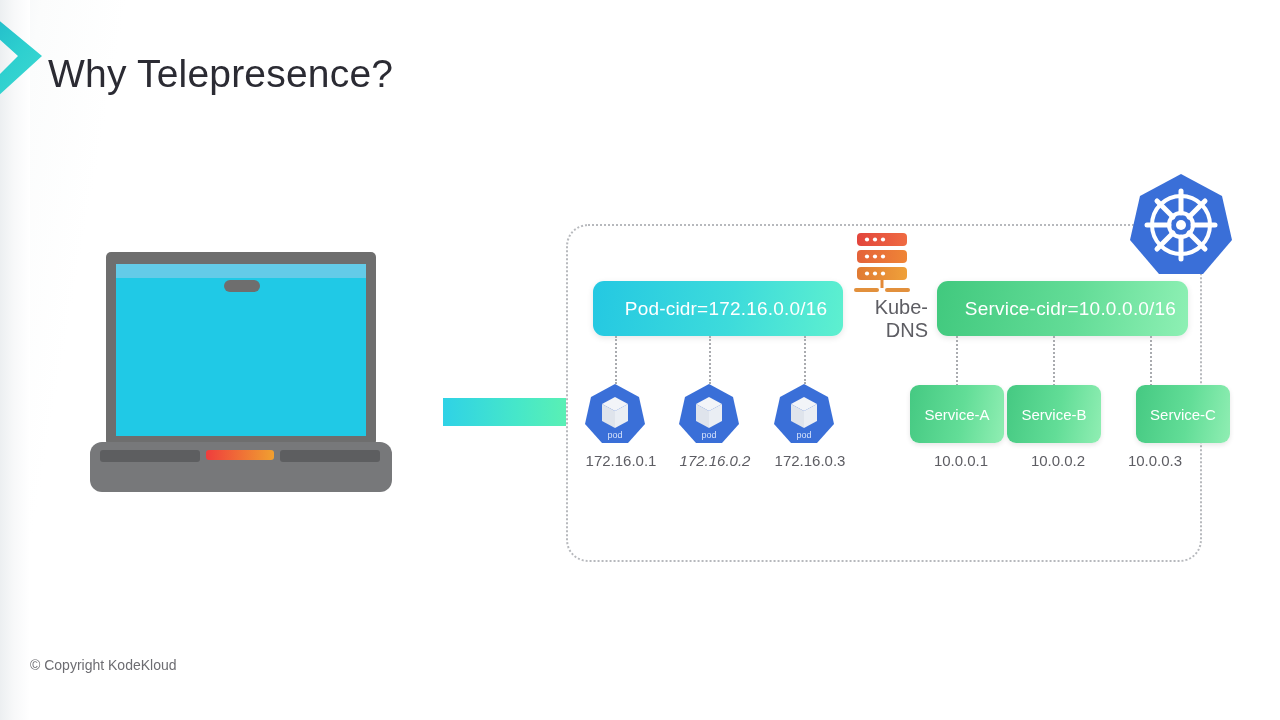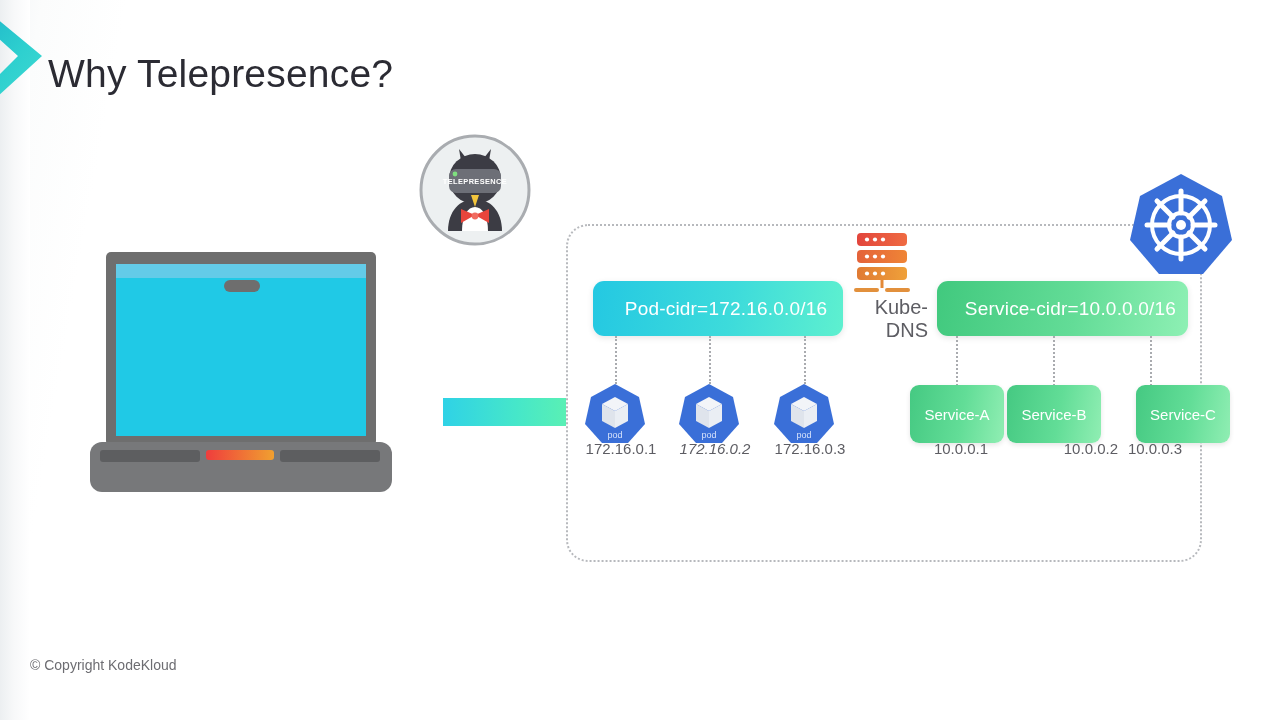--- a/index.html
+++ b/index.html
@@ -164,21 +164,21 @@
 
   
   .pod {
     position: absolute;
     width: 62px;
     height: 62px;
     top: 383px;
   }
   .pod-ip, .svc-ip {
     position: absolute;
-    top: 440px;
+    top: 452px;
     width: 120px;
     text-align: center;
     font-size: 15px;
     color: #5d5d63;
   }
 
   
   .service {
     position: absolute;
     top: 385px;
@@ -209,45 +209,20 @@
           <stop offset="55%" stop-color="#2ed0cf"></stop>
           <stop offset="100%" stop-color="#3fd9d2"></stop>
         </linearGradient>
       </defs>
       <path d="M6,10 L48,48 L6,90 L26,90 L72,48 L26,10 Z" fill="url(#chevGrad)"></path>
     </svg>
   </div>
 
   <div class="slide-title">Why Telepresence?</div>
 
-  <div class="tp-logo">
-    <svg width="114" height="114" viewBox="0 0 114 114">
-      <circle cx="57" cy="57" r="54" fill="#edf0f1" stroke="#a9acb0" stroke-width="3"></circle>
-      <g>
-
-        <path d="M44 34 L41 16 L52 30 Z" fill="#3c3c44"></path>
-        <path d="M70 34 L73 16 L62 30 Z" fill="#3c3c44"></path>
-
-        <ellipse cx="57" cy="46" rx="26" ry="25" fill="#3c3c44"></ellipse>
-
-        <path d="M30 98 C30 78 42 66 57 66 C72 66 84 78 84 98 Z" fill="#3c3c44"></path>
-        <path d="M44 98 C44 82 50 74 57 74 C64 74 70 82 70 98 Z" fill="#ffffff"></path>
-
-        <rect x="31" y="36" width="52" height="24" rx="7" fill="#6d6f77"></rect>
-        <circle cx="37" cy="41" r="2.4" fill="#7fe07f"></circle>
-
-        <path d="M53 62 L61 62 L57 74 Z" fill="#f3c53c"></path>
-
-        <path d="M57 82 L43 76 L43 90 Z" fill="#e8453c"></path>
-        <path d="M57 82 L71 76 L71 90 Z" fill="#e8453c"></path>
-        <circle cx="57" cy="83" r="3.4" fill="#f06b60"></circle>
-      </g>
-      <text x="57" y="51" text-anchor="middle" font-family="'Liberation Sans', sans-serif" font-size="7.4" font-weight="bold" letter-spacing="0.4" fill="#ffffff">TELEPRESENCE</text>
-    </svg>
-  </div>
 
   <div class="laptop">
     <svg width="376" height="252" viewBox="0 0 376 252">
       <defs>
         <linearGradient id="padGrad" x1="0" y1="0" x2="1" y2="0">
           <stop offset="0%" stop-color="#ef3d3d"></stop>
           <stop offset="100%" stop-color="#f0a030"></stop>
         </linearGradient>
       </defs>
 
@@ -373,18 +348,18 @@
 
   <div class="pod-ip" style="left:561px;">172.16.0.1</div>
   <div class="pod-ip" style="left:655px;font-style:italic;">172.16.0.2</div>
   <div class="pod-ip" style="left:750px;">172.16.0.3</div>
 
   <div class="service" style="left:910px;">Service-A</div>
   <div class="service" style="left:1007px;">Service-B</div>
   <div class="service" style="left:1104px;margin-left:32px;">Service-C</div>
 
   <div class="svc-ip" style="left:901px;">10.0.0.1</div>
-  <div class="svc-ip" style="left:998px;text-align:right;">10.0.0.2</div>
+  <div class="svc-ip" style="left:998px;">10.0.0.2</div>
   <div class="svc-ip" style="left:1095px;">10.0.0.3</div>
 
   <div class="footer">© Copyright KodeKloud</div>
 
 </div>
 
 </body></html>

